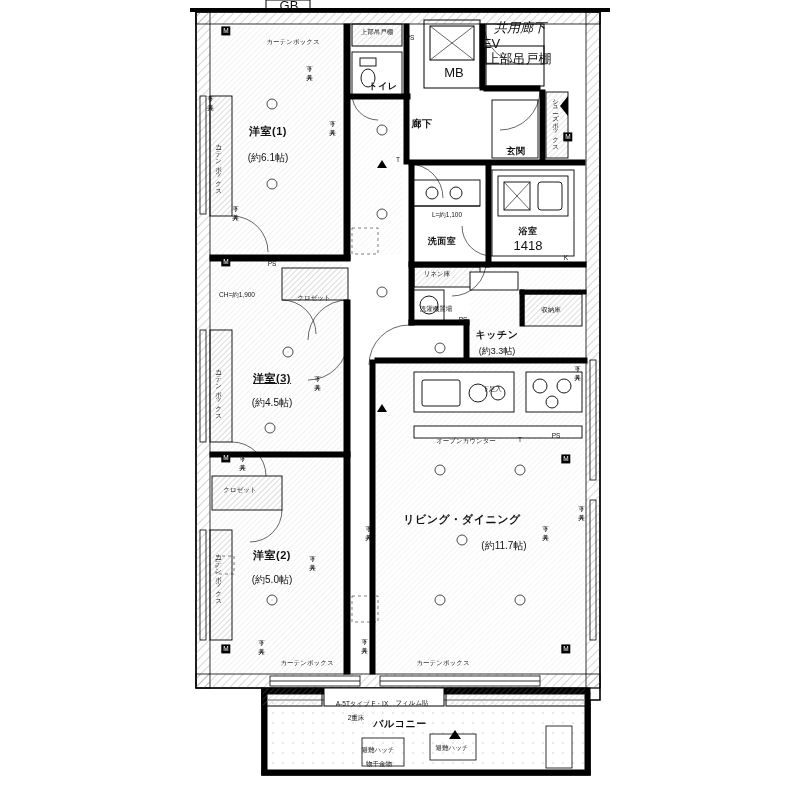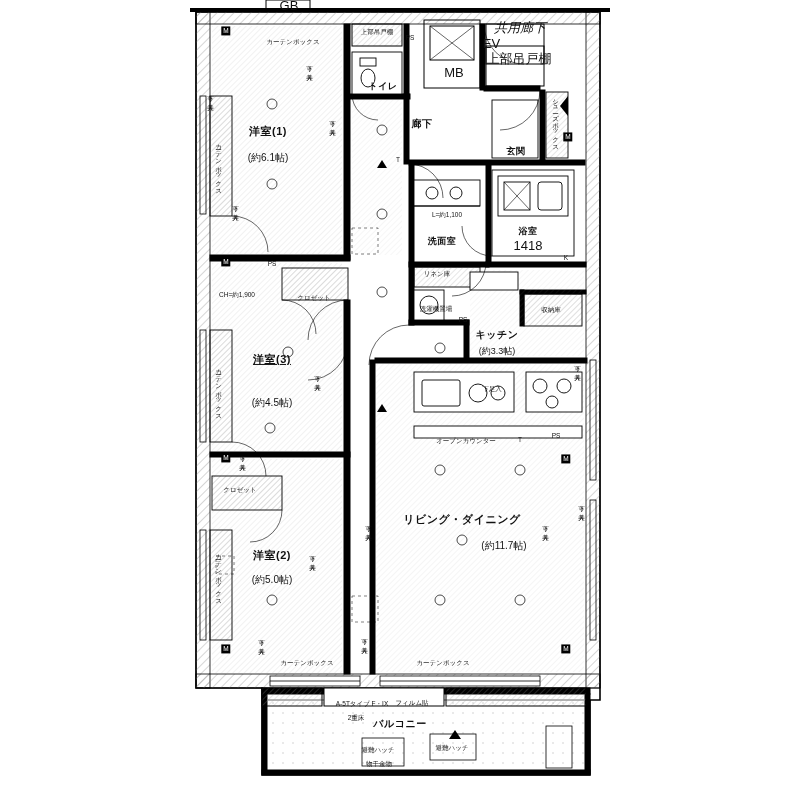--- a/index.html
+++ b/index.html
@@ -285,21 +285,21 @@
       <rect x="324" y="688" width="120" height="18" fill="#fff"></rect>
       <rect x="446" y="688" width="140" height="18" fill="url(#hatchfine)"></rect>
     </g>
 
   </svg>
 
   <div>
     <div class="lbl c room-name" style="left:268px; top:131px;">洋室(1)</div>
     <div class="lbl c room-size" style="left:268px; top:157px;">(約6.1帖)</div>
 
-    <div class="lbl c room-name" style="left:272px; top:359px;text-decoration:underline;">洋室(3)</div>
+    <div class="lbl c room-name" style="left:272px; top:378px;text-decoration:underline;">洋室(3)</div>
     <div class="lbl c room-size" style="left:272px; top:402px;">(約4.5帖)</div>
 
     <div class="lbl c room-name" style="left:272px; top:555px;">洋室(2)</div>
     <div class="lbl c room-size" style="left:272px; top:579px;">(約5.0帖)</div>
 
     <div class="lbl c room-name" style="left:462px; top:519px;">リビング・ダイニング</div>
     <div class="lbl c room-size" style="left:462px; top:545px;margin-left:42px;">(約11.7帖)</div>
 
     <div class="lbl c room-name" style="left:497px; top:334px; font-size:10px;">キッチン</div>
     <div class="lbl c room-size" style="left:497px; top:352px; font-size:9px;">(約3.3帖)</div>

